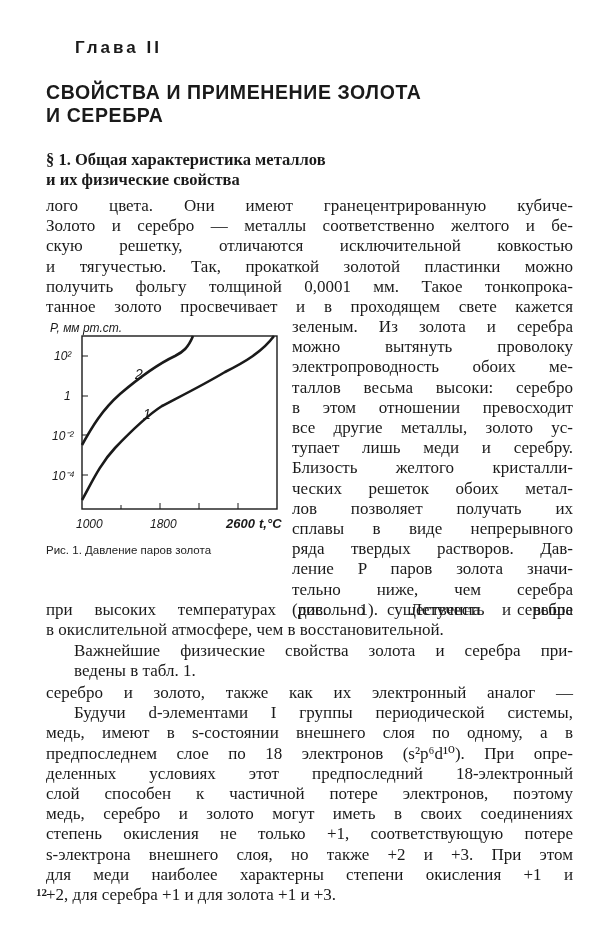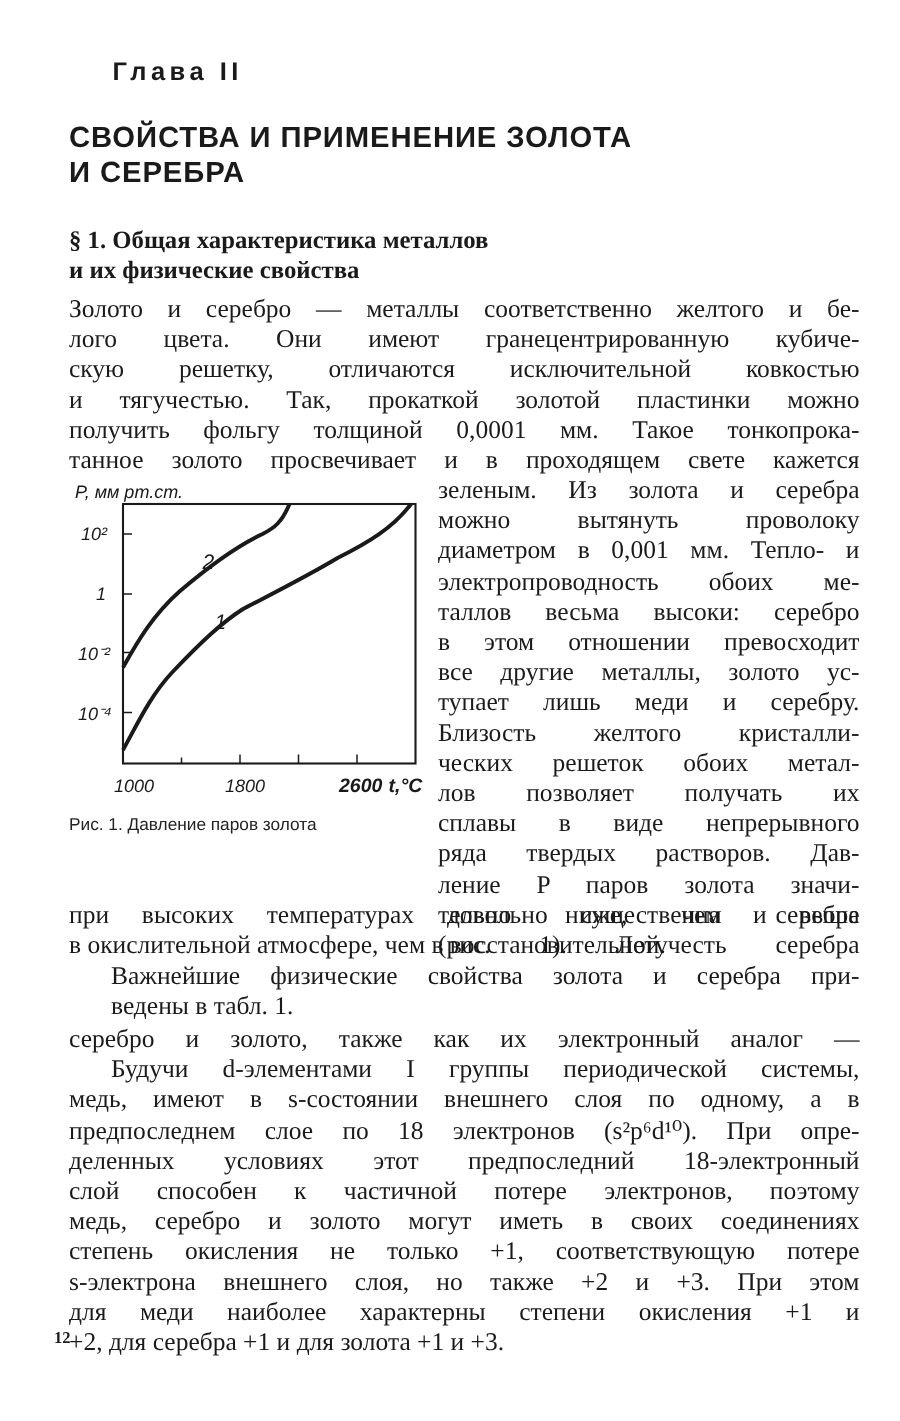--- a/index.html
+++ b/index.html
@@ -46,32 +46,31 @@
   <div>СВОЙСТВА И ПРИМЕНЕНИЕ ЗОЛОТА</div>
   <div>И СЕРЕБРА</div>
 </div>
 
 <div class="abs section">
   <div>§ 1. Общая характеристика металлов</div>
   <div>и их физические свойства</div>
 </div>
 
 <div class="abs para full" style="top:196px;">
+  <span class="ln" style="display: block; white-space: nowrap; word-spacing: 0px;">лого цвета. Они имеют гранецентрированную кубиче-</span>
   <span class="ln" style="display: block; white-space: nowrap; word-spacing: 0px;">Золото и серебро — металлы соответственно желтого и бе-</span>
-  <span class="ln" style="display: block; white-space: nowrap; word-spacing: 0px;">лого цвета. Они имеют гранецентрированную кубиче-</span>
   <span class="ln" style="display: block; white-space: nowrap; word-spacing: 0px; font-family: Liberation Serif, serif;">скую решетку, отличаются исключительной ковкостью</span>
   <span class="ln" style="display: block; white-space: nowrap; word-spacing: 0px;">и тягучестью. Так, прокаткой золотой пластинки можно</span>
   <span class="ln" style="display: block; white-space: nowrap; word-spacing: 0px;">получить фольгу толщиной 0,0001 мм. Такое тонкопрока-</span>
   <span class="ln" style="display: block; white-space: nowrap; word-spacing: 0px;">танное золото просвечивает и в проходящем свете кажется</span>
 </div>
 
 <div class="abs para right" style="top:317px;">
   <span class="ln" style="display: block; white-space: nowrap; word-spacing: 0px;">зеленым. Из золота и серебра</span>
   <span class="ln" style="display: block; white-space: nowrap; word-spacing: 0px;">можно вытянуть проволоку</span>
-  <span class="ln" style="display: block; white-space: nowrap; word-spacing: 0px;">диаметром в 0,001 мм. Тепло- и</span>
   <span class="ln" style="display: block; white-space: nowrap; word-spacing: 0px;">электропроводность обоих ме-</span>
   <span class="ln" style="display: block; white-space: nowrap; word-spacing: 0px;">таллов весьма высоки: серебро</span>
   <span class="ln" style="display: block; white-space: nowrap; word-spacing: 0px;">в этом отношении превосходит</span>
   <span class="ln" style="display: block; white-space: nowrap; word-spacing: 0px;">все другие металлы, золото ус-</span>
   <span class="ln" style="display: block; white-space: nowrap; word-spacing: 0px;">тупает лишь меди и серебру.</span>
   <span class="ln" style="display: block; white-space: nowrap; word-spacing: 0px;">Близость желтого кристалли-</span>
   <span class="ln" style="display: block; white-space: nowrap; word-spacing: 0px;">ческих решеток обоих метал-</span>
   <span class="ln" style="display: block; white-space: nowrap; word-spacing: 0px; font-family: Liberation Serif, serif;">лов позволяет получать их</span>
   <span class="ln" style="display: block; white-space: nowrap; word-spacing: 0px;">сплавы в виде непрерывного</span>
   <span class="ln" style="display: block; white-space: nowrap; word-spacing: 0px;">ряда твердых растворов. Дав-</span>

